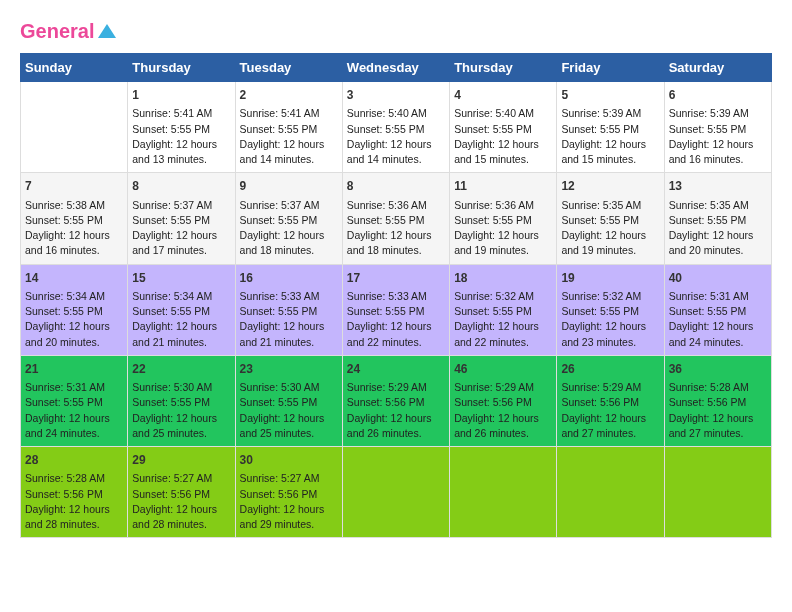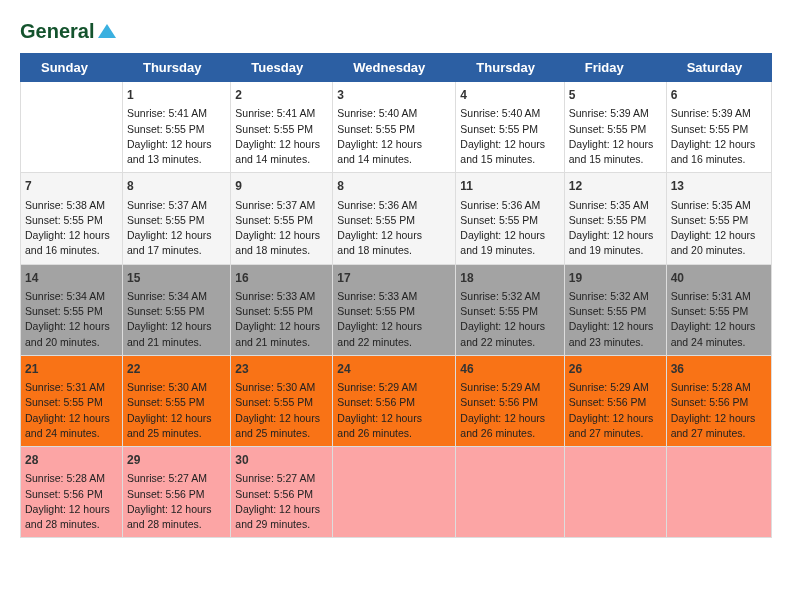--- a/index.html
+++ b/index.html
@@ -29,21 +29,21 @@
       color: #333;
     }
     table {
       width: 100%;
       border-collapse: collapse;
       font-size: 11px;
     }
     thead tr th {
       background-color: #2c5fa3;
       color: #fff;
-      padding: 6px 20px;
+      padding: 6px 4px;
       text-align: left;
       font-size: 13px;
       font-weight: bold;
       border: 1px solid #2c5fa3;
     }
     tbody tr {
       border-bottom: 1px solid #ccc;
     }
     tbody tr:nth-child(even) {
       background-color: #f5f5f5;
@@ -70,21 +70,21 @@
       align-items: center;
     }
   </style>
 </head>
 <body>
 
 <div class="header">
   <div class="logo-container">
     <div>
       <div style="display:flex;align-items:center;">
-        <span style="font-size:20px;font-weight:bold;color:#14532d;">General</span>
+        <span style="font-size:20px;font-weight:bold;color:#ec4899;">General</span>
         <svg width="22" height="22" viewBox="0 0 22 22" style="margin-left:2px;margin-top:-2px;">
           <polygon points="11,4 20,18 2,18" fill="#3ab0e0"></polygon>
         </svg>
       </div>
     </div>
   </div>
   <div class="title-area">
     <div class="month-title"></div>
     <div class="location-title"></div>
   </div>
@@ -192,21 +192,21 @@
 and 19 minutes.</div>
         </td>
         <td>
           <span class="day-num">13</span>
           <div class="day-info" style="white-space: pre-line;">Sunrise: 5:35 AM
 Sunset: 5:55 PM
 Daylight: 12 hours
 and 20 minutes.</div>
         </td>
       </tr>
-      <tr style="background: #a3a3a3; margin-top: 25px;">
+      <tr style="background: #c4b5fd; margin-top: 25px;">
         <td>
           <span class="day-num">14</span>
           <div class="day-info" style="white-space: pre-line;">Sunrise: 5:34 AM
 Sunset: 5:55 PM
 Daylight: 12 hours
 and 20 minutes.</div>
         </td>
         <td>
           <span class="day-num">15</span>
           <div class="day-info" style="white-space: pre-line;">Sunrise: 5:34 AM
@@ -243,21 +243,21 @@
 and 23 minutes.</div>
         </td>
         <td>
           <span class="day-num">40</span>
           <div class="day-info" style="white-space: pre-line;">Sunrise: 5:31 AM
 Sunset: 5:55 PM
 Daylight: 12 hours
 and 24 minutes.</div>
         </td>
       </tr>
-      <tr style="background: #f97316;">
+      <tr style="background: #22c55e;">
         <td>
           <span class="day-num">21</span>
           <div class="day-info" style="white-space: pre-line;">Sunrise: 5:31 AM
 Sunset: 5:55 PM
 Daylight: 12 hours
 and 24 minutes.</div>
         </td>
         <td>
           <span class="day-num">22</span>
           <div class="day-info" style="white-space: pre-line;">Sunrise: 5:30 AM
@@ -294,21 +294,21 @@
 and 27 minutes.</div>
         </td>
         <td>
           <span class="day-num">36</span>
           <div class="day-info" style="white-space: pre-line;">Sunrise: 5:28 AM
 Sunset: 5:56 PM
 Daylight: 12 hours
 and 27 minutes.</div>
         </td>
       </tr>
-      <tr style="background: #fca5a5;">
+      <tr style="background: #84cc16;">
         <td>
           <span class="day-num">28</span>
           <div class="day-info" style="white-space: pre-line;">Sunrise: 5:28 AM
 Sunset: 5:56 PM
 Daylight: 12 hours
 and 28 minutes.</div>
         </td>
         <td>
           <span class="day-num">29</span>
           <div class="day-info" style="white-space: pre-line;">Sunrise: 5:27 AM

